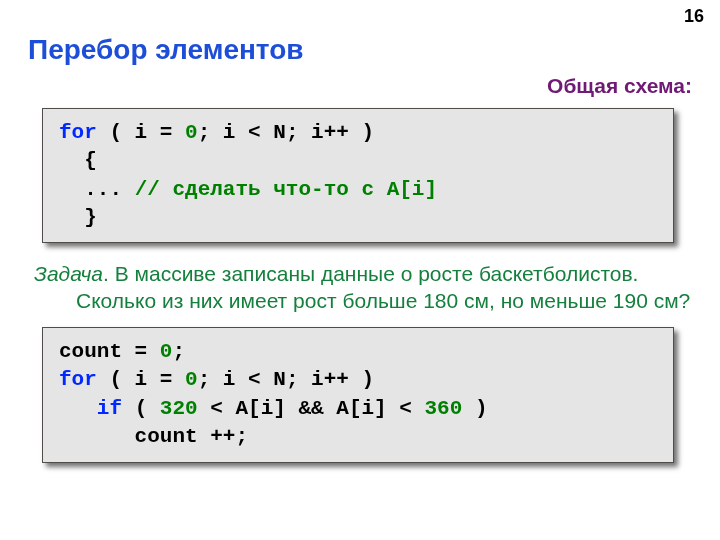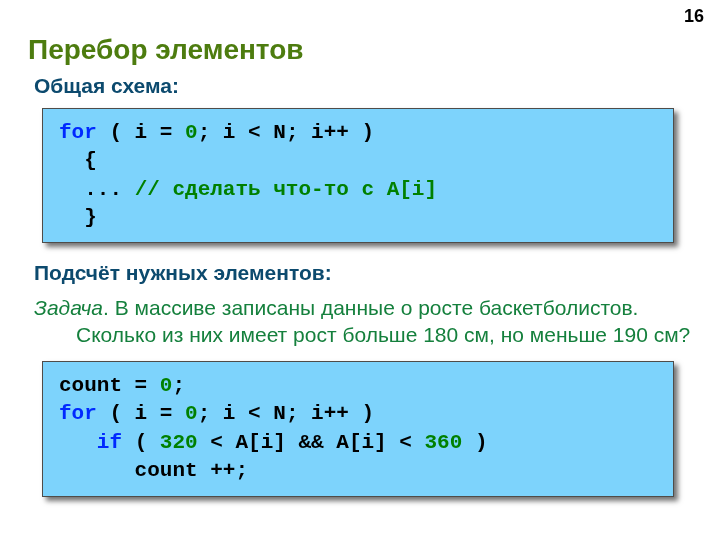--- a/index.html
+++ b/index.html
@@ -22,43 +22,44 @@
     position: absolute;
     top: 6px;
     right: 16px;
     font-size: 18px;
     font-weight: bold;
     color: #000;
   }
   .title {
     font-size: 28px;
     font-weight: bold;
-    color: #4d7c0f;
+    color: #1d4ed8;
     margin: 20px 0 8px 0;
   }
   .subhead {
     font-size: 21px;
     font-weight: bold;
-    color: #0c4a6e;
+    color: #701a75;
     margin: 4px 0 10px 6px;
+    text-align: right;
   }
   .body {
     font-size: 21px;
     color: #15803d;
     margin: 10px 0 12px 6px;
     line-height: 1.28;
   }
   .body .hang {
     display: block;
     padding-left: 42px;
     text-indent: -42px;
   }
   .ital { font-style: italic; }
   .codebox {
-    background: #7dd3fc;
+    background: #e5e5e5;
     border: 1px solid #4f4c49;
     box-shadow: 4px 4px 5px rgba(0,0,0,0.55);
     padding: 10px 16px 10px 16px;
     margin: 0 18px 18px 14px;
     font-family: "Courier New", Courier, monospace;
     font-size: 21px;
     font-weight: bold;
     line-height: 1.35;
     white-space: pre;
     color: #000;
@@ -76,21 +77,20 @@
 
   <div class="title">Перебор элементов</div>
 
   <div class="subhead">Общая схема:</div>
 
   <div class="codebox"><span class="kw">for</span><span> ( i</span><span> = </span><span class="num">0</span><span>; i</span><span> &lt; </span><span>N; i++ )</span>
 <span>  {</span>
 <span>  ... </span><span class="cmt">// сделать что-то с A[i]</span>
 <span>  }</span></div>
 
-  <div class="subhead">Подсчёт нужных элементов:</div>
 
   <div class="body">
     <span class="hang"><span class="ital">Задача</span><span>. В массиве записаны данные о росте баскетболистов. Сколько из них имеет рост больше 180 см, но меньше 190 см?</span></span>
   </div>
 
   <div class="codebox"><span>count</span><span> = </span><span class="num">0</span><span>;</span>
 <span class="kw">for</span><span> ( i</span><span> = </span><span class="num">0</span><span>; i</span><span> &lt; </span><span>N; i++ )</span>
    <span class="kw">if</span><span> ( </span><span class="num">320</span><span> &lt; </span><span>A[i] &amp;&amp; A[i]</span><span> &lt; </span><span class="num">360</span><span> )</span>
 <span>      count ++;</span></div>
 

